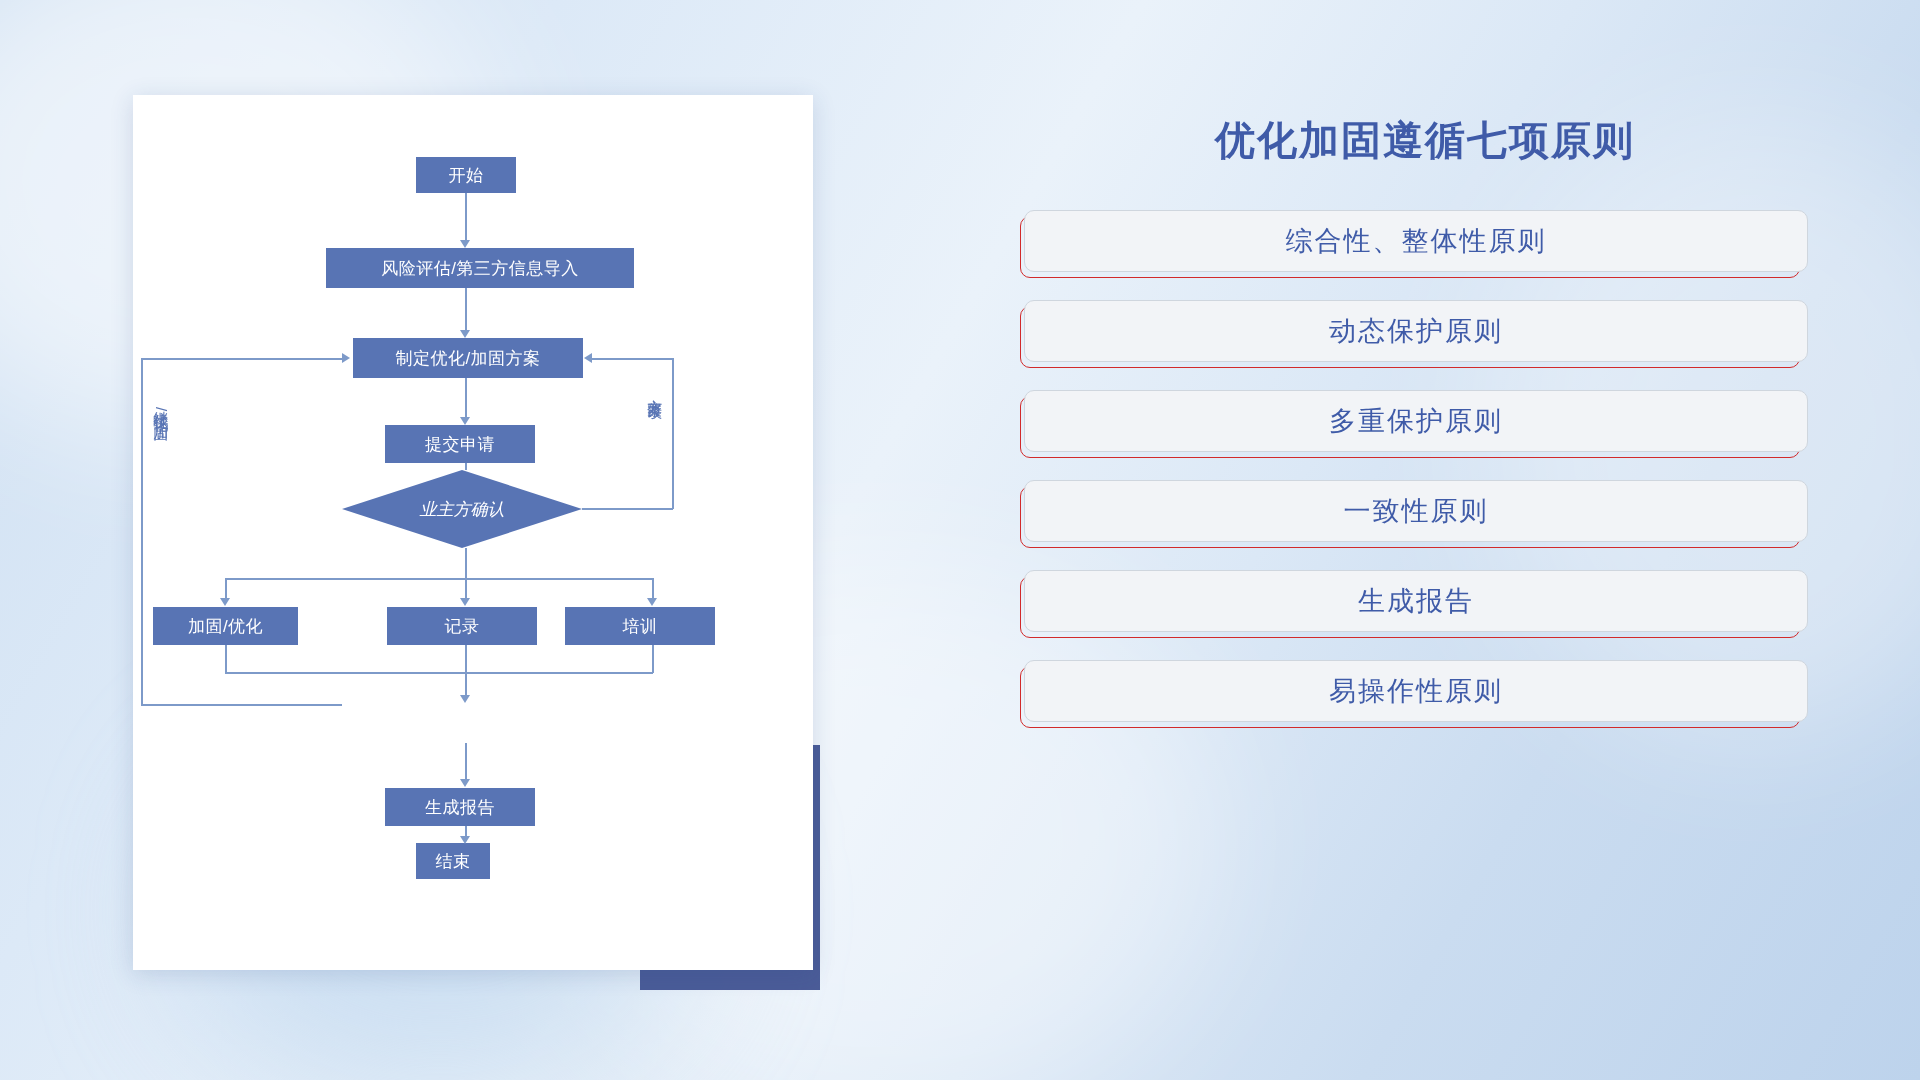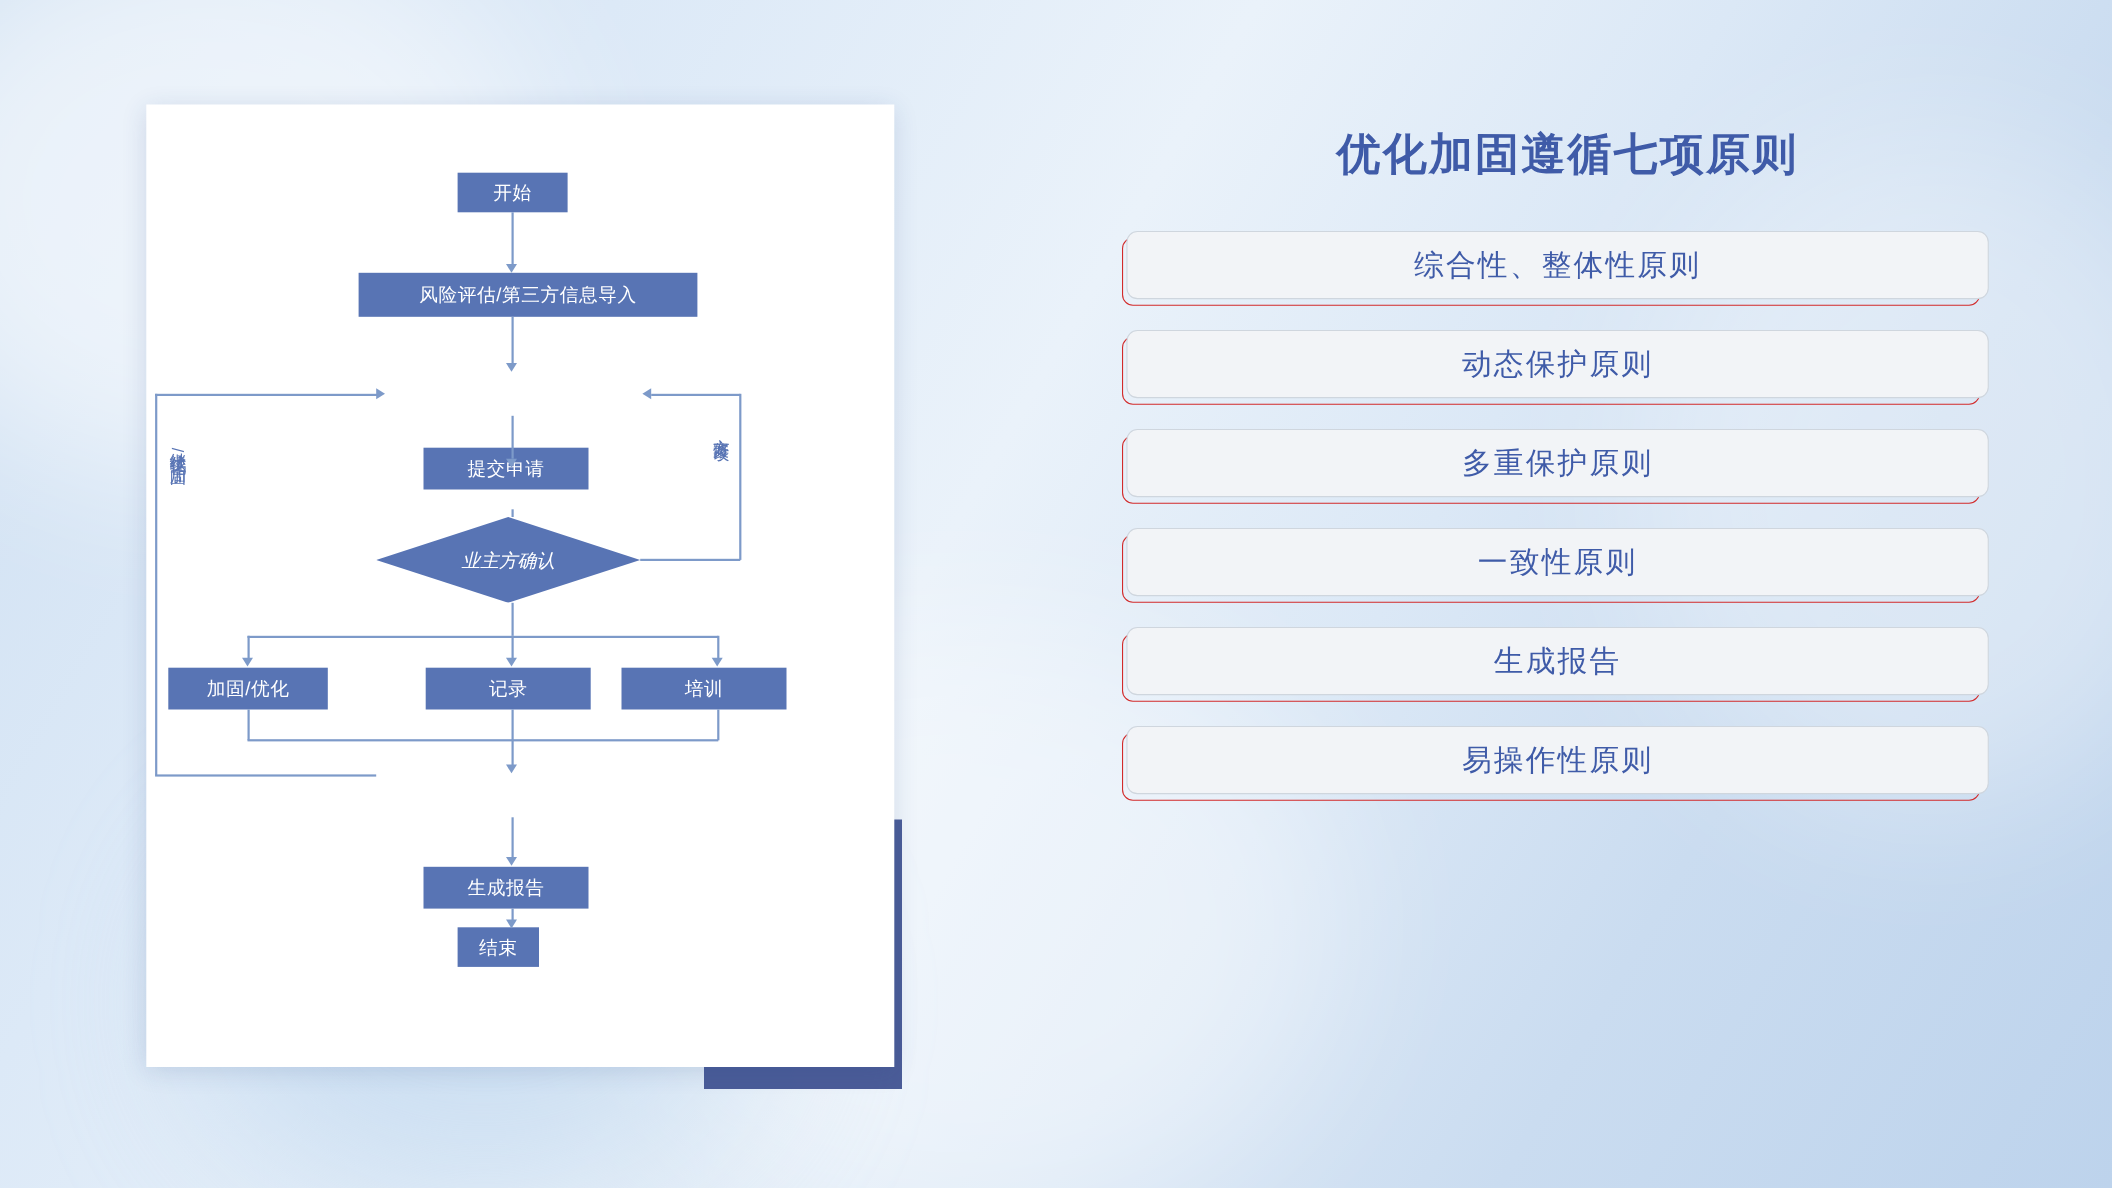--- a/index.html
+++ b/index.html
@@ -58,21 +58,21 @@
     font-size: 17px;
     display: flex;
     align-items: center;
     justify-content: center;
     letter-spacing: 0.5px;
     box-sizing: border-box;
   }
   .node-start   { left: 283px; top: 62px;  width: 100px; height: 36px; }
   .node-risk    { left: 193px; top: 153px; width: 308px; height: 40px; }
   .node-plan    { left: 220px; top: 243px; width: 230px; height: 40px; }
-  .node-submit  { left: 252px; top: 312px; width: 150px; height: 38px; }
+  .node-submit  { left: 252px; top: 330px; width: 150px; height: 38px; }
   .node-reinf   { left:  20px; top: 512px; width: 145px; height: 38px; }
   .node-record  { left: 254px; top: 512px; width: 150px; height: 38px; }
   .node-train   { left: 432px; top: 512px; width: 150px; height: 38px; }
   .node-report  { left: 252px; top: 693px; width: 150px; height: 38px; }
   .node-end     { left: 283px; top: 748px; width:  74px; height: 36px; }
 
   
   .diamond-wrap {
     position: absolute;
     width: 240px;
@@ -200,20 +200,21 @@
 <div class="bg-blob blob-3"></div>
 <div class="bg-blob blob-4"></div>
 
 <div class="flow-shadow"></div>
 
 <div class="flow-card">
   <div class="flow-inner">
 
     <div class="node node-start">开始</div>
     <div class="node node-risk">风险评估/第三方信息导入</div>
+    <div class="node node-plan">制定优化/加固方案</div>
     <div class="node node-submit">提交申请</div>
 
     <div class="diamond-wrap dia-owner">
       <div class="dia-shape"></div>
       <div class="dia-label">业主方确认</div>
     </div>
 
     <div class="node node-reinf">加固/优化</div>
     <div class="node node-record">记录</div>
     <div class="node node-train">培训</div>

